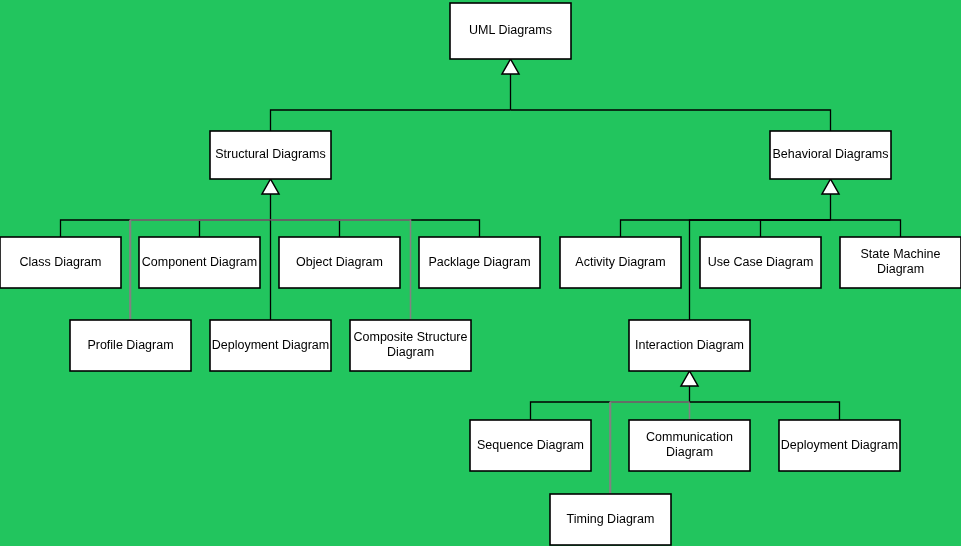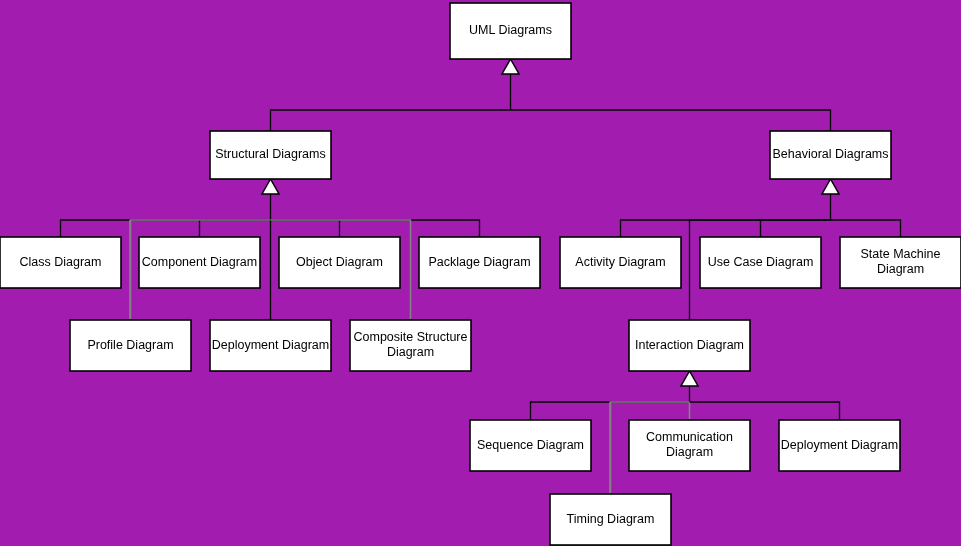--- a/index.html
+++ b/index.html
@@ -10,21 +10,21 @@
   body {
     width: 961px;
     height: 546px;
     font-family: "Liberation Sans", sans-serif;
     overflow: hidden;
   }
   #diagram-root {
     position: relative;
     width: 961px;
     height: 546px;
-    background: #a21caf;
+    background: #22c55e;
   }
   svg#uml-canvas {
     position: absolute;
     top: 0;
     left: 0;
     width: 961px;
     height: 546px;
     display: block;
   }
   .node-rect {

